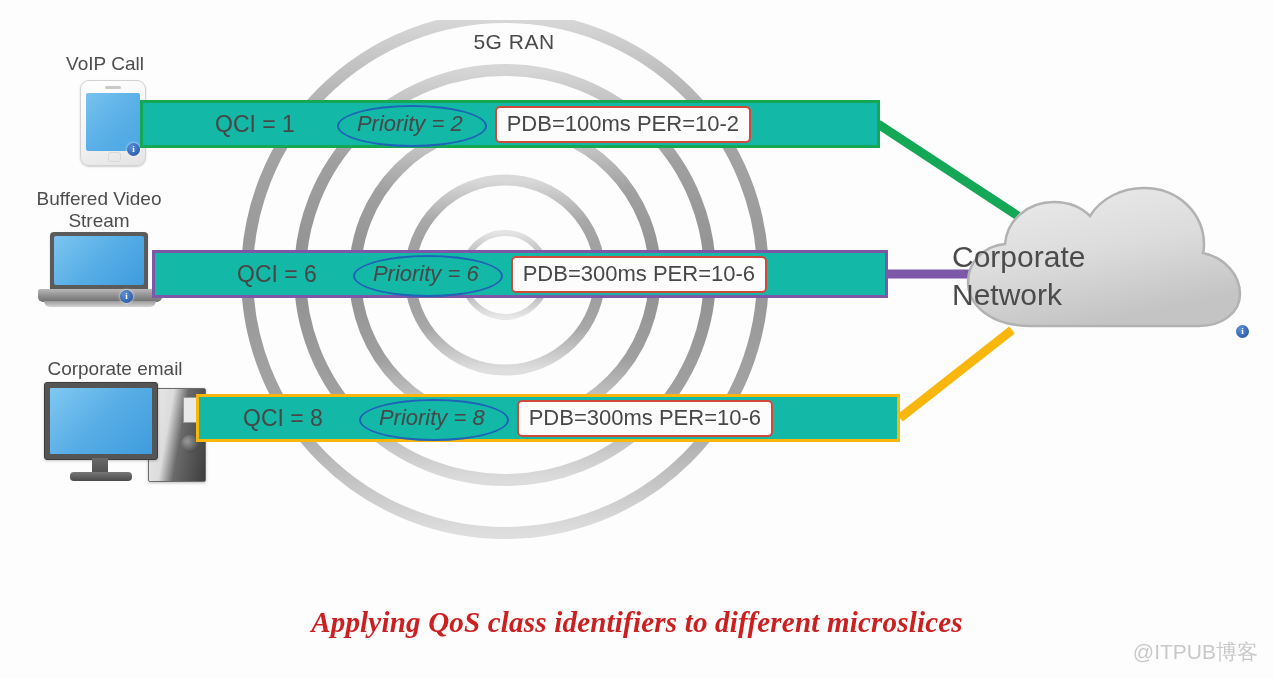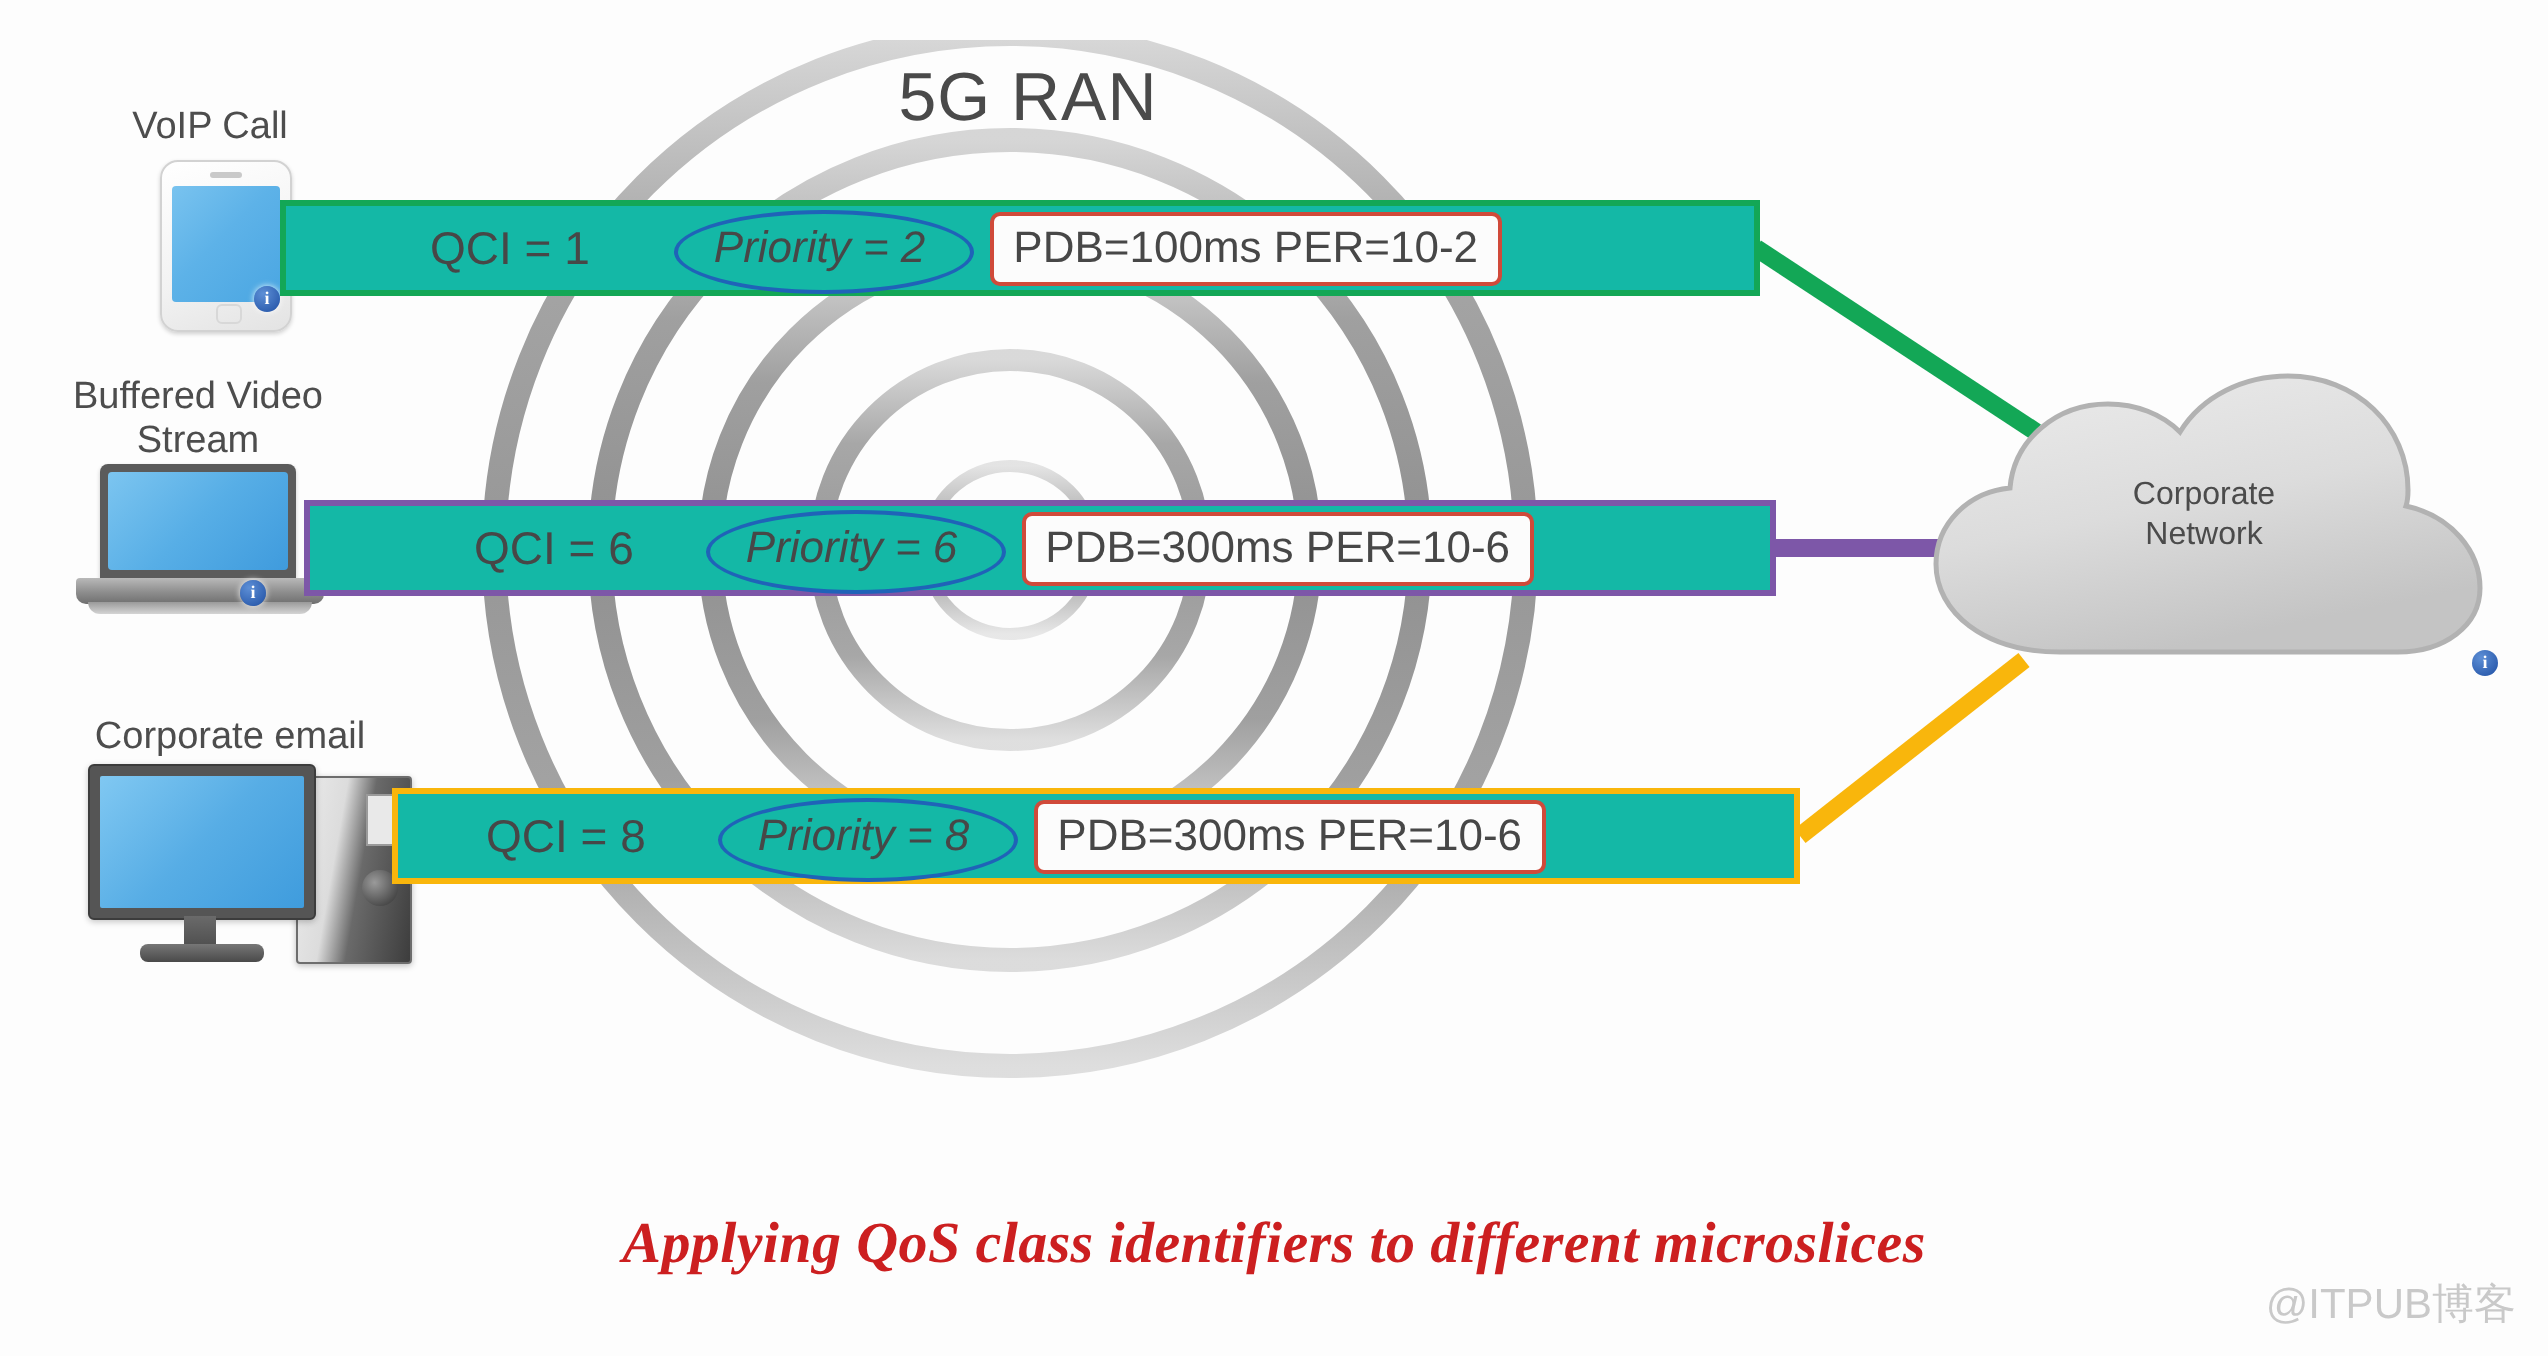--- a/index.html
+++ b/index.html
@@ -18,21 +18,21 @@
     overflow: hidden;
   }
 
   
   .ran-title {
     position: absolute;
     left: 404px;
     top: 30px;
     width: 220px;
     text-align: center;
-    font-size: 34px;
+    font-size: 21px;
     color: #4a4a4a;
     letter-spacing: 0.5px;
     white-space: nowrap;
   }
 
   
   .ran-waves {
     position: absolute;
     left: 165px;
     top: 20px;
@@ -197,22 +197,22 @@
   }
 
   
   .connectors { position: absolute; left: 0; top: 0; width: 1274px; height: 678px; pointer-events: none; }
 
   
   #cloud { position: absolute; left: 952px; top: 186px; width: 300px; height: 160px; }
   .cloud-label {
     position: absolute;
     left: 0; top: 52px; width: 300px;
-    text-align: center;
-    font-size: 16px;
+    text-align: left;
+    font-size: 30px;
     color: #4b4b4b;
     line-height: 1.25;
     white-space: pre-line;
   }
 
   
   .caption {
     position: absolute;
     left: 0; top: 606px; width: 1274px;
     text-align: center;

